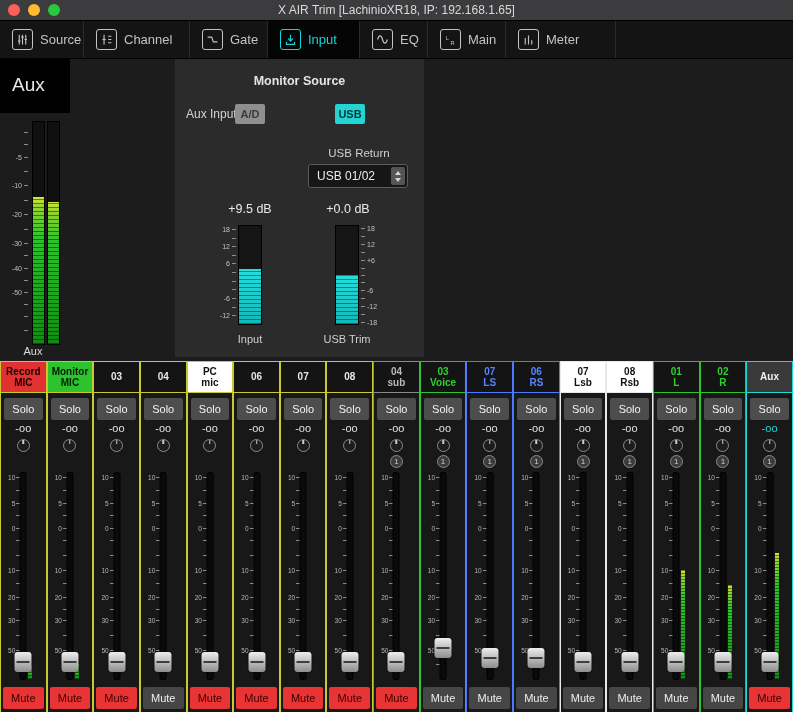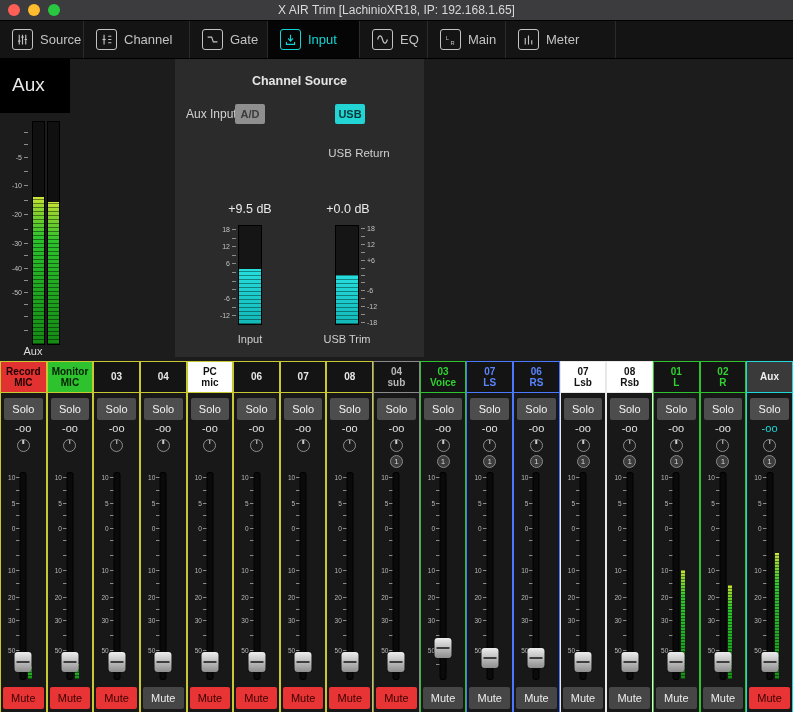--- a/index.html
+++ b/index.html
@@ -222,25 +222,32 @@
             <div class="am-fill" style="height: 66%;"></div>
           </div>
           <div class="am-bar">
             <div class="am-fill" style="height: 64%;"></div>
           </div>
         </div>
     </div>
     <div class="aux-caption">Aux</div>
 
     <div class="source-panel">
-      <div class="sp-title">Channel Source</div>
+      <div class="sp-title">Monitor Source</div>
       <div class="aux-input-label">Aux Input</div>
       <div class="sp-btn ad-btn">A/D</div>
       <div class="sp-btn usb-btn">USB</div>
       <div class="usb-return-label">USB Return</div>
+      <div class="dropdown">
+        <span>USB 01/02</span>
+        <span class="stepper">
+          <span class="step-up"></span>
+            <span class="step-down"></span>
+        </span>
+      </div>
       <div class="sp-value gain-value">+9.5 dB</div>
       <div class="sp-value trim-value">+0.0 dB</div>
       <div class="vm-scale gscale">
           <div class="vm-label" style="top: 4%;">18</div>
           <div class="vm-dash" style="top: 4%;"></div>
           <div class="vm-label" style="top: 21%;">12</div>
           <div class="vm-dash" style="top: 21%;"></div>
           <div class="vm-label" style="top: 38%;">6</div>
           <div class="vm-dash" style="top: 38%;"></div>
           <div class="vm-label" style="top: 73%;">-6</div>

